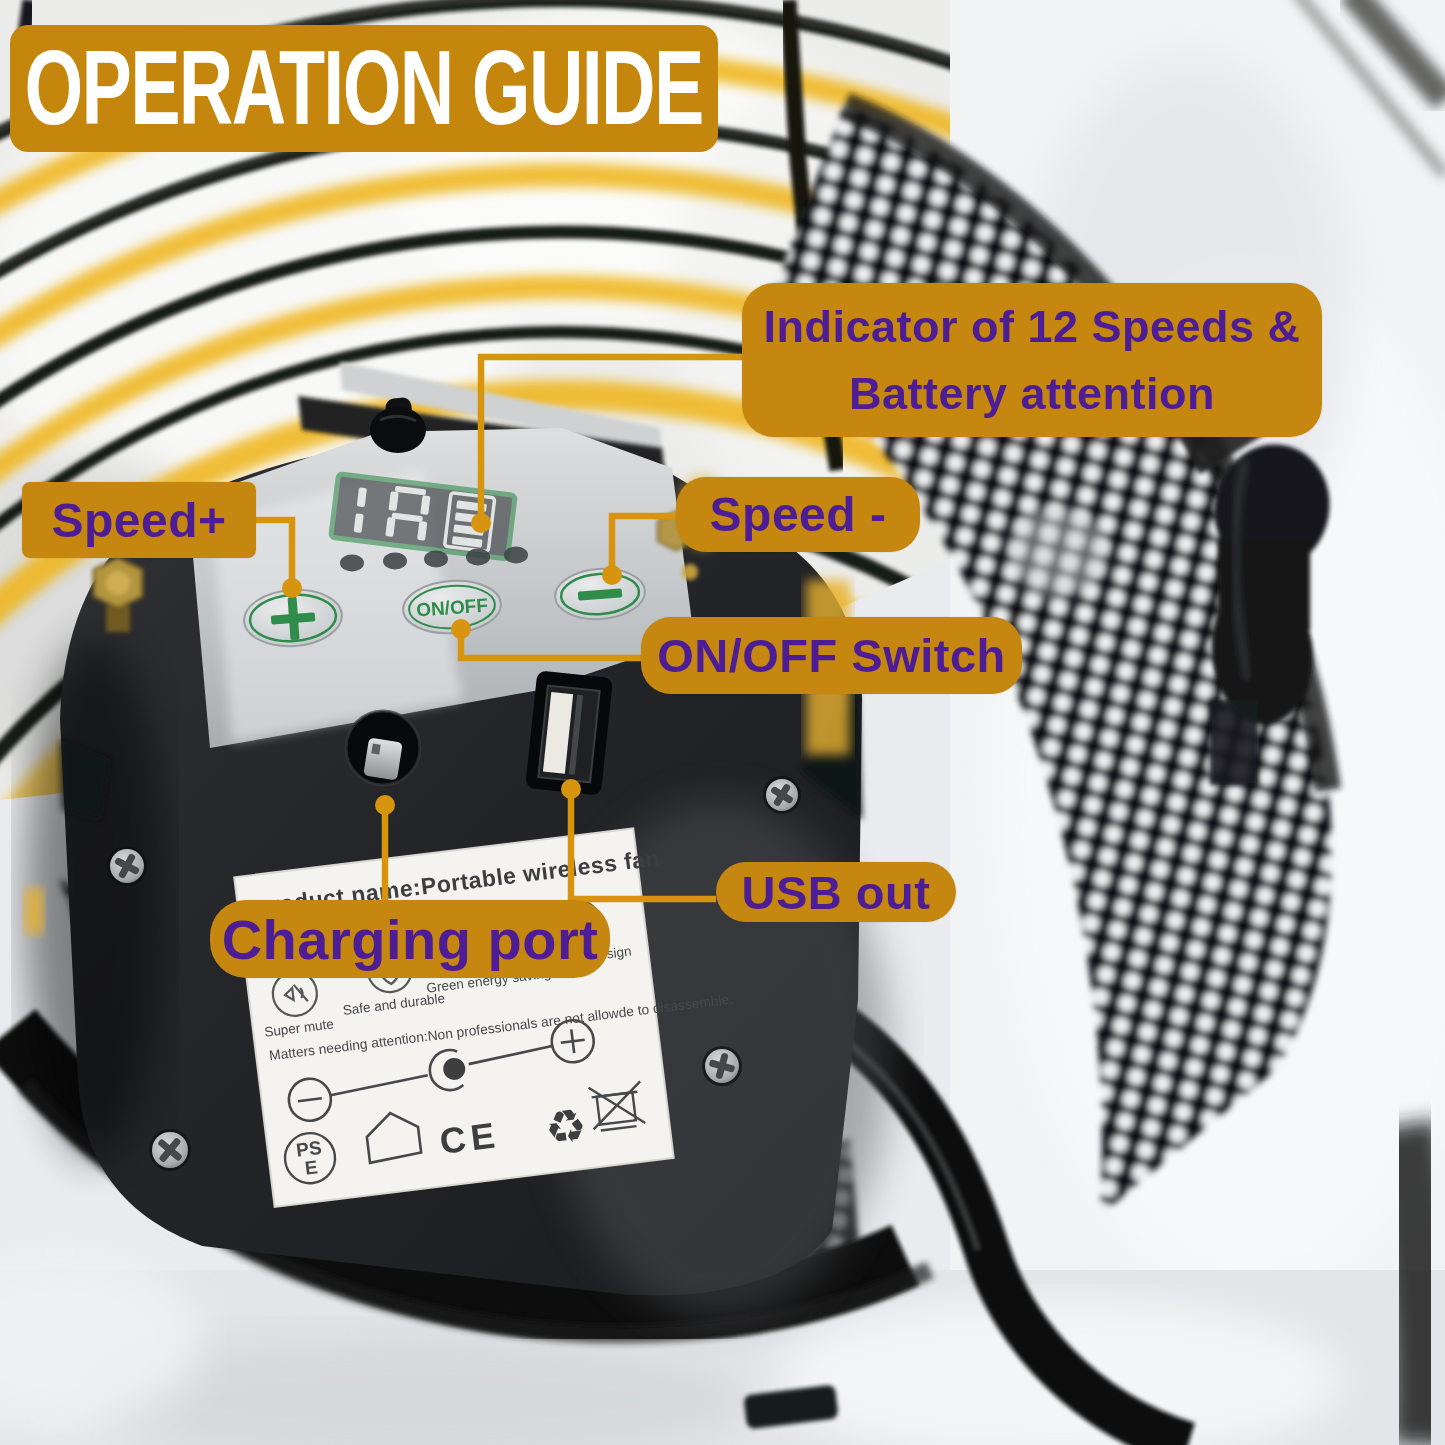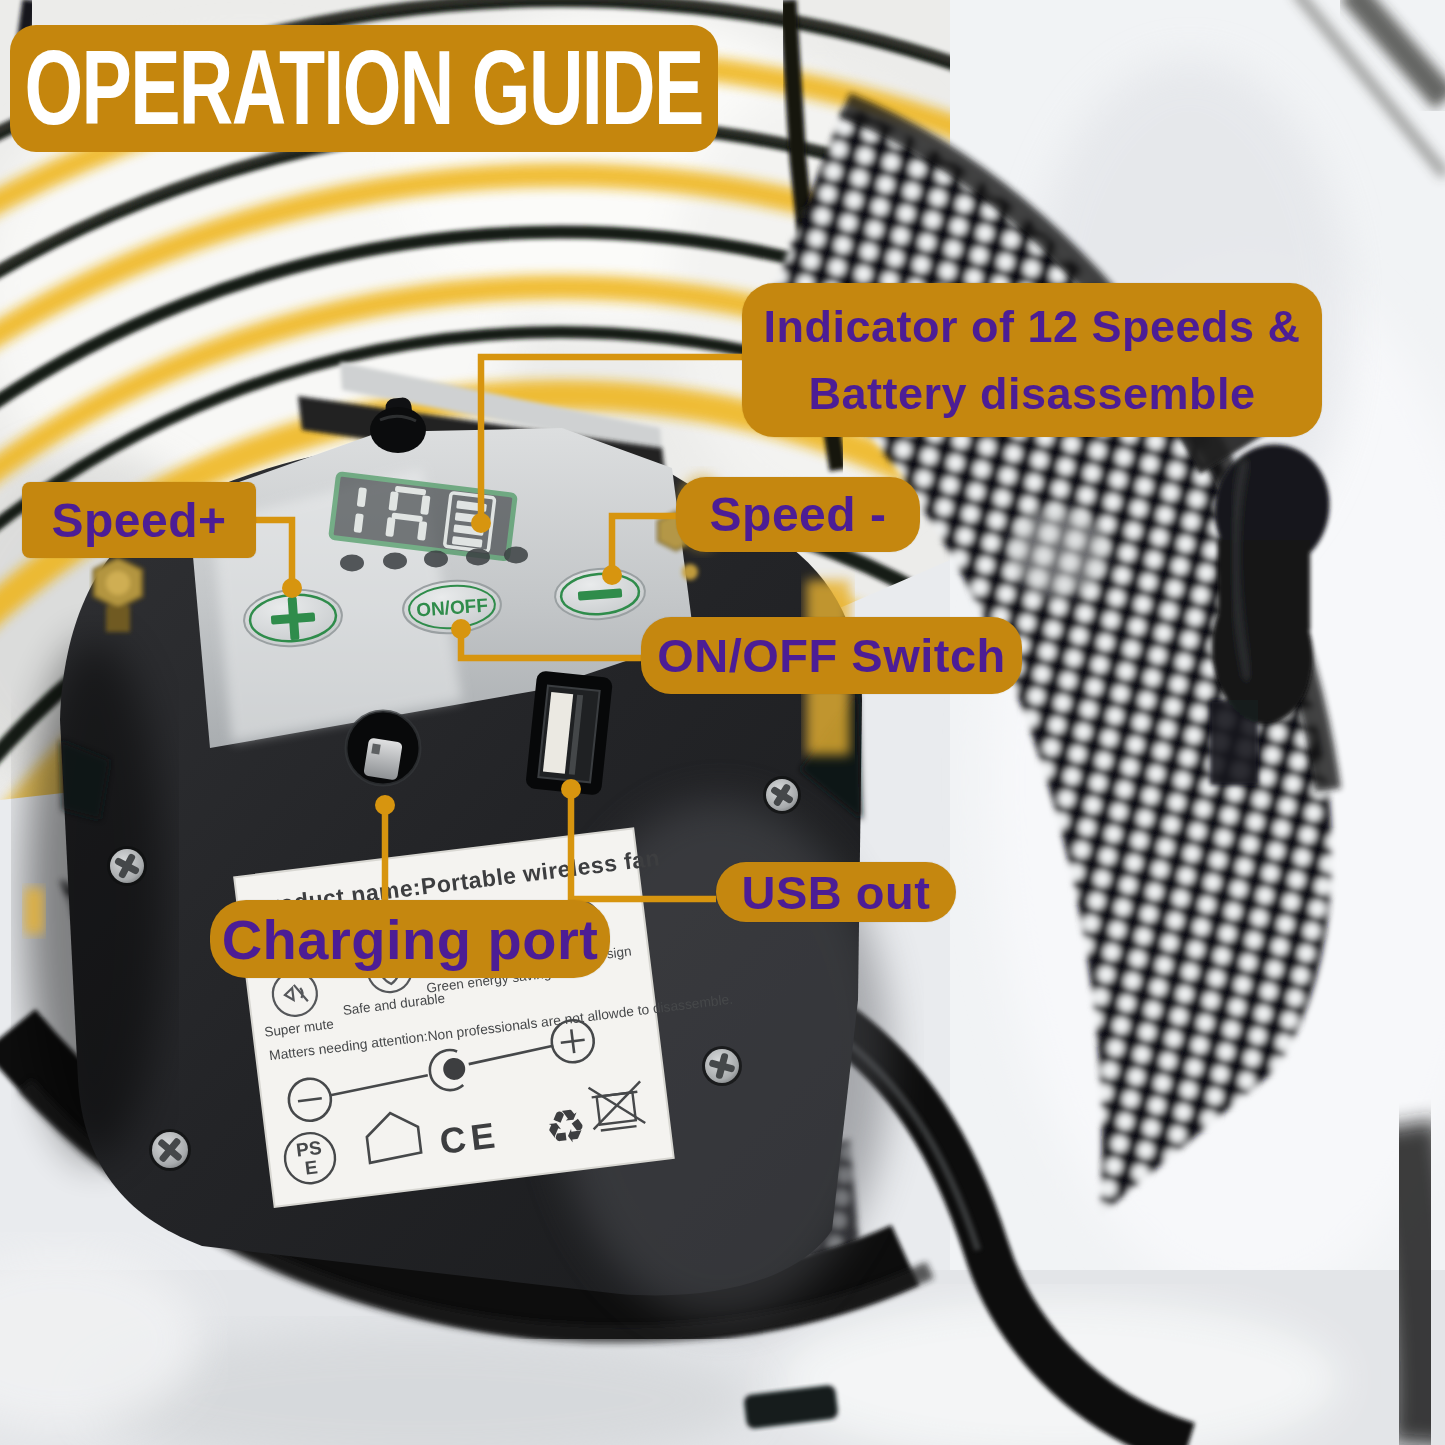--- a/index.html
+++ b/index.html
@@ -12,21 +12,21 @@
   #connectors{z-index:5;}
   .badge{
     position:absolute;z-index:6;background:#C5870F;color:#4c1d95;
     display:flex;align-items:center;justify-content:center;text-align:center;
     font-weight:bold;letter-spacing:.5px;
     box-shadow:0 0 0 1px rgba(0,0,0,0.03);
   }
   .badge .ln{display:block;line-height:1.5;}
   #title-box{
     position:absolute;z-index:6;left:10px;top:25px;width:708px;height:127px;
-    background:#C5860D;border-radius:26px;
+    background:#C5860D;border-radius:18px;
     display:flex;align-items:center;justify-content:center;overflow:hidden;
   }
   #title-box span{
     color:#ffffff;font-weight:bold;font-size:92px;letter-spacing:-2px;
     white-space:nowrap;transform:scale(0.82,1.14);transform-origin:center;
   }
   #badge-indicator{left:742px;top:283px;width:580px;height:154px;border-radius:32px;font-size:45px;}
   #badge-speed-plus{left:22px;top:482px;width:234px;height:76px;border-radius:8px;font-size:48px;}
   #badge-speed-minus{left:676px;top:477px;width:244px;height:75px;border-radius:30px;font-size:48px;}
   #badge-onoff{left:641px;top:617px;width:381px;height:77px;border-radius:30px;font-size:47px;}
@@ -343,21 +343,21 @@
   </g>
 </svg>
 
 <div id="title-box">
   <span>OPERATION GUIDE</span>
 </div>
 
 <div class="badge" id="badge-indicator">
   <div>
     <span class="ln">Indicator of 12 Speeds &amp;</span>
-    <span class="ln">Battery disassemble</span>
+    <span class="ln">Battery attention</span>
   </div>
 </div>
 
 <div class="badge" id="badge-speed-plus">
   <span>Speed+</span>
 </div>
 
 <div class="badge" id="badge-onoff">
   <span>ON/OFF Switch</span>
 </div>

